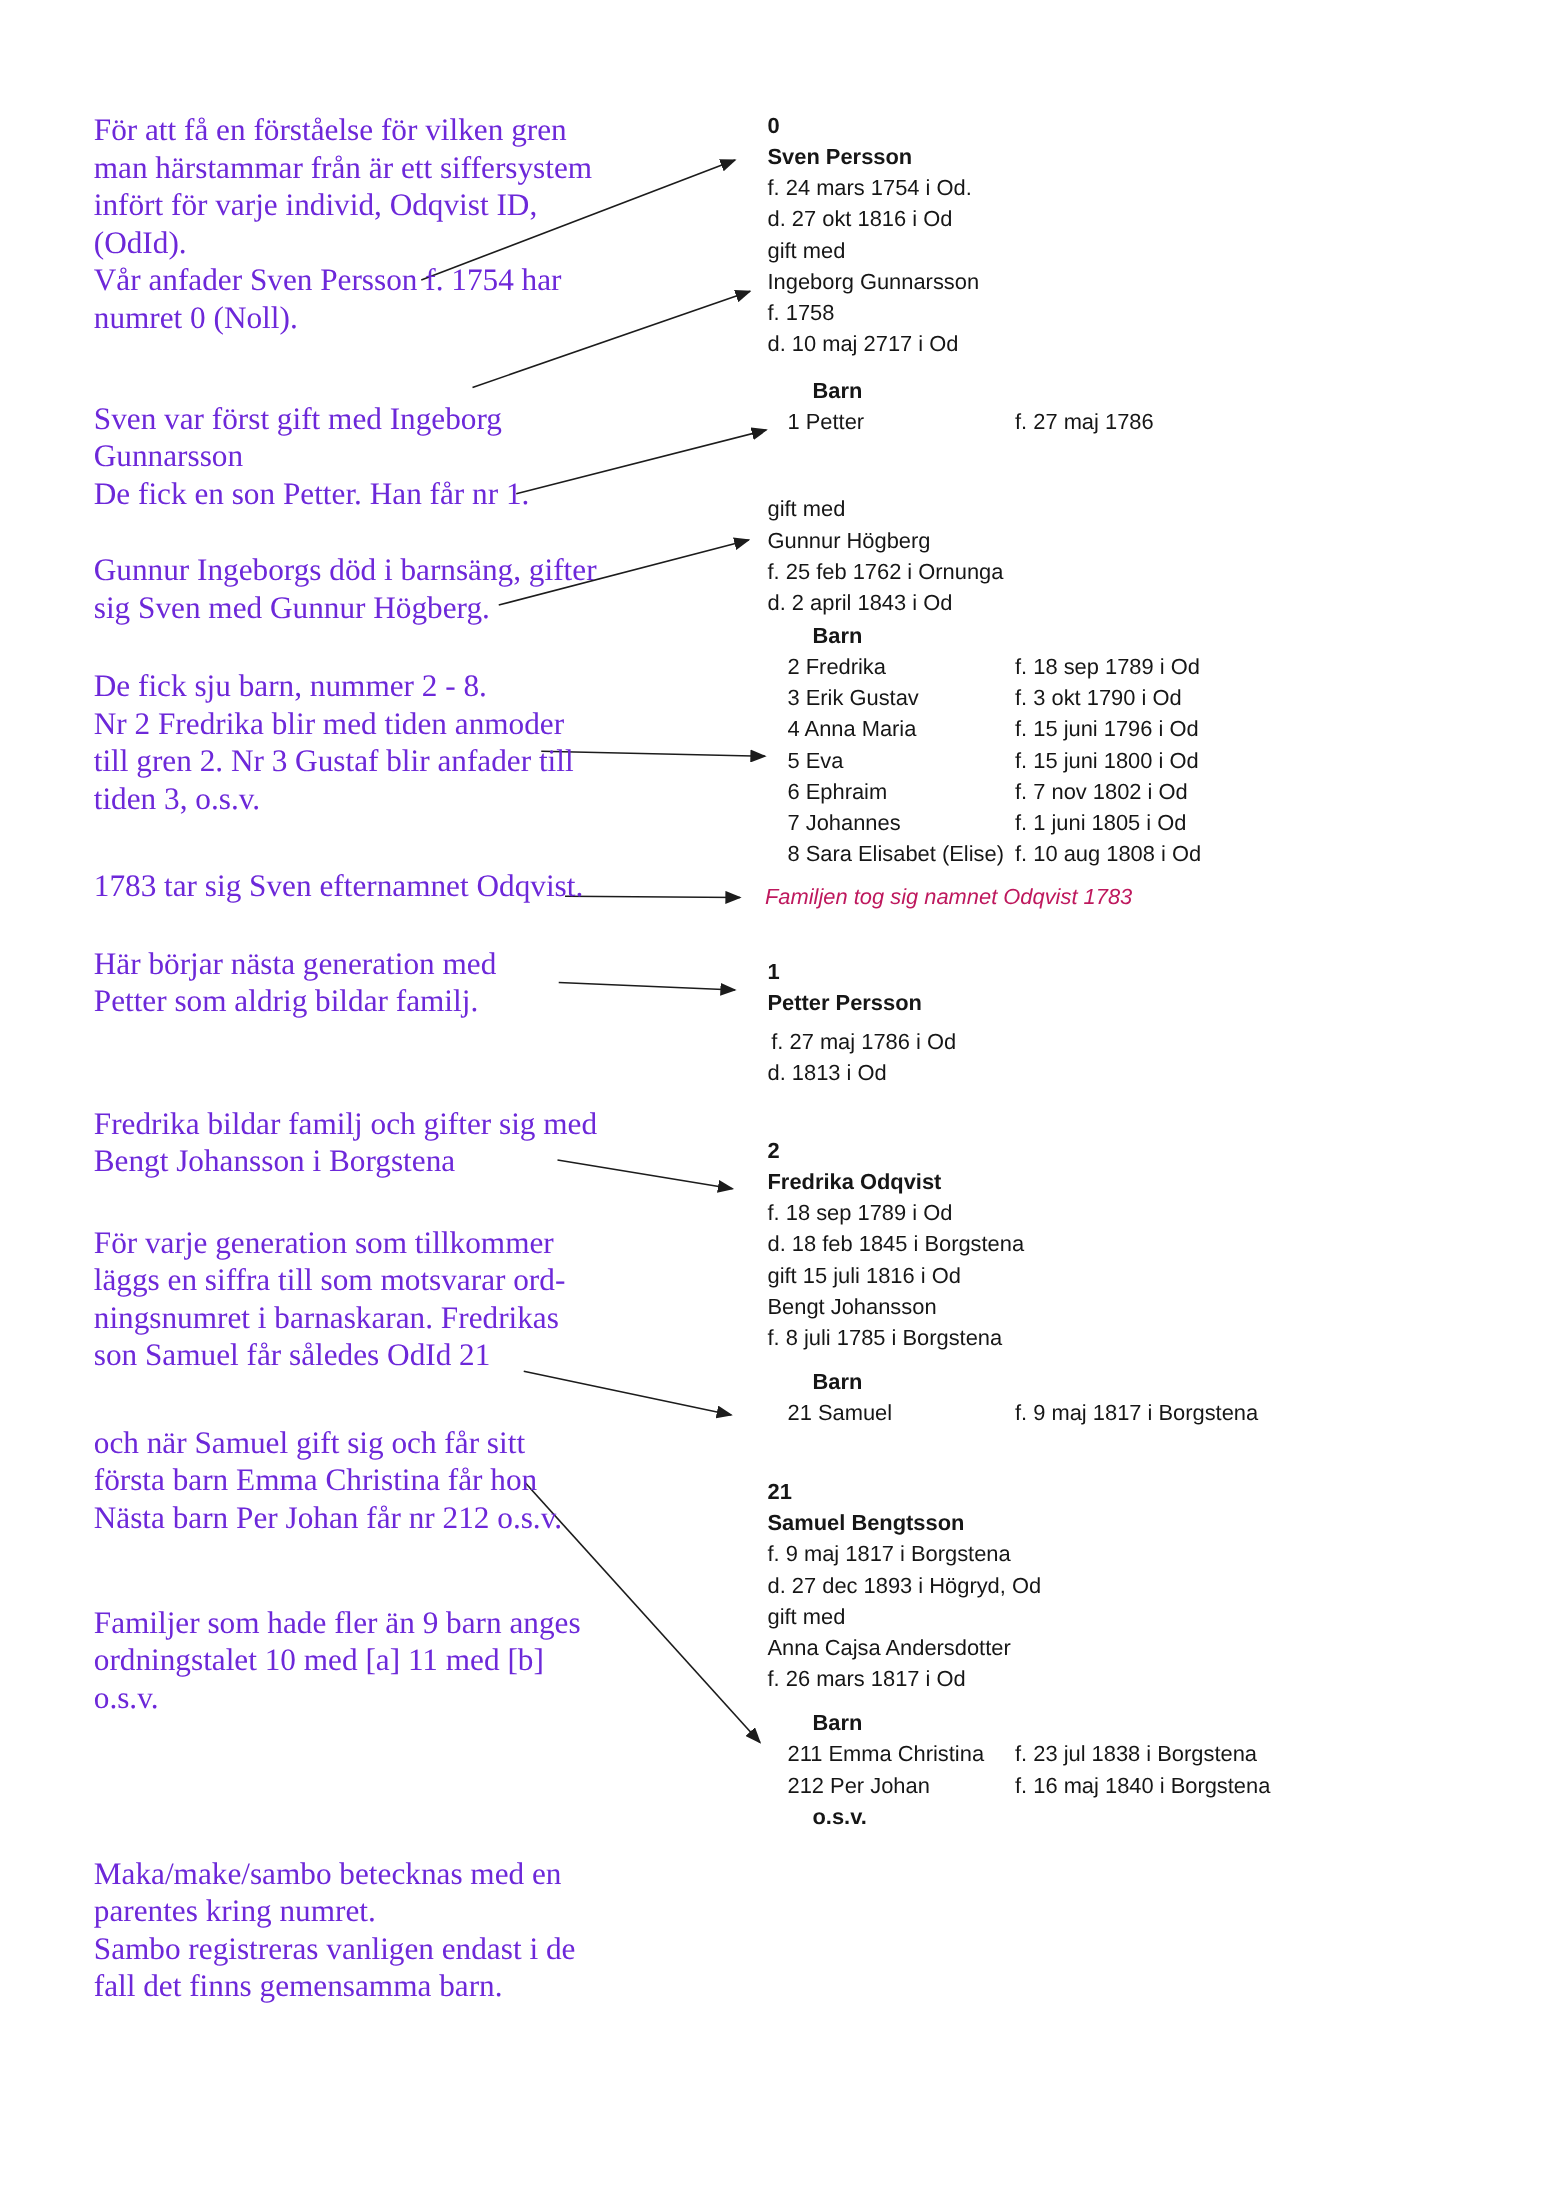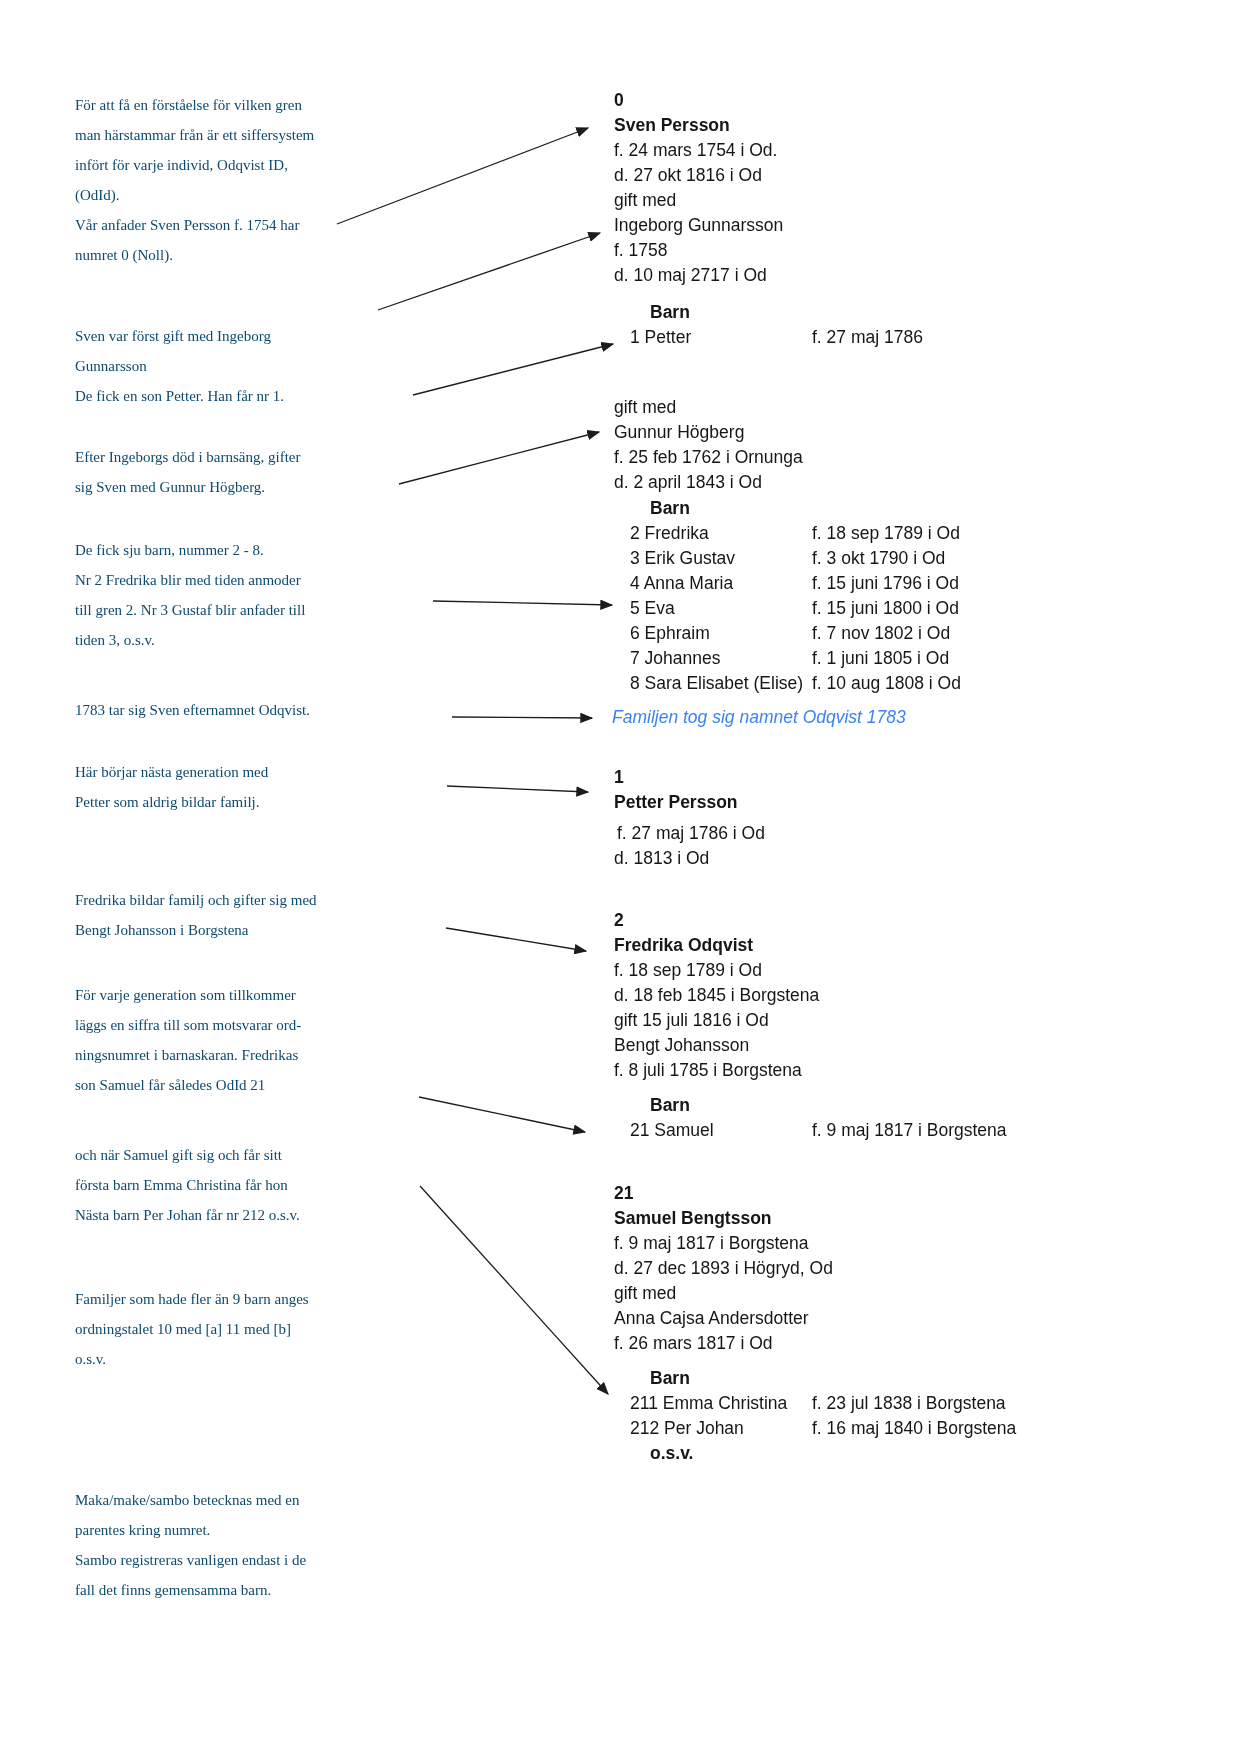--- a/index.html
+++ b/index.html
@@ -1,34 +1,34 @@
 <!DOCTYPE html>
 <html><head>
 <meta charset="utf-8">
 <style>
   html,body{margin:0;padding:0;background:#ffffff;}
   .page{position:relative;width:1240px;height:1754px;background:#ffffff;overflow:hidden;
         color:#1a1a1a;}
   
   .para{position:absolute;left:75px;width:420px;
-        font-family:"Liberation Serif",serif;font-size:15px;line-height:30px;
-        color:#0c4a6e;}
+        font-family:"Liberation Serif",serif;font-size:25px;line-height:30px;
+        color:#6d28d9;}
   .para .ln{white-space:nowrap;}
   
   .rblock{position:absolute;left:614px;width:560px;
           font-family:"Liberation Sans",sans-serif;font-size:17.5px;line-height:25px;
           color:#161616;}
   .rb-id,.rb-name{font-weight:bold;}
   .gap6{margin-top:6px;}
   .barn{margin-left:36px;font-weight:bold;}
   .childrow{display:flex;margin-left:16px;}
   .childrow .cname{width:182px;flex:0 0 182px;white-space:nowrap;}
   .childrow .cborn{white-space:nowrap;}
   .note{position:absolute;left:612px;font-family:"Liberation Sans",sans-serif;
-        font-size:17.5px;line-height:25px;font-style:italic;color:#3b82f6;white-space:nowrap;text-align:center;}
+        font-size:17.5px;line-height:25px;font-style:italic;color:#be185d;white-space:nowrap;text-align:center;}
   .arrows{position:absolute;left:0;top:0;width:1240px;height:1754px;pointer-events:none;}
   .arrows line{stroke:#1c1c1c;stroke-width:1.3;}
 </style>
 </head>
 <body>
 
 <div class="page">
 
   <svg class="arrows" width="1240" height="1754" viewBox="0 0 1240 1754">
     <defs>
@@ -56,21 +56,21 @@
       <div class="ln">(OdId).</div>
       <div class="ln">Vår anfader Sven Persson f. 1754 har</div>
       <div class="ln">numret 0 (Noll).</div>
     </div>
     <div class="para" style="top:321px">
       <div class="ln">Sven var först gift med Ingeborg</div>
       <div class="ln">Gunnarsson</div>
       <div class="ln">De fick en son Petter. Han får nr 1.</div>
     </div>
     <div class="para" style="top:442px">
-      <div class="ln">Efter Ingeborgs död i barnsäng, gifter</div>
+      <div class="ln">Gunnur Ingeborgs död i barnsäng, gifter</div>
       <div class="ln">sig Sven med Gunnur Högberg.</div>
     </div>
     <div class="para" style="top:535px">
       <div class="ln">De fick sju barn, nummer 2 - 8.</div>
       <div class="ln">Nr 2 Fredrika blir med tiden anmoder</div>
       <div class="ln">till gren 2. Nr 3 Gustaf blir anfader till</div>
       <div class="ln">tiden 3, o.s.v.</div>
     </div>
     <div class="para" style="top:695px">
       <div class="ln">1783 tar sig Sven efternamnet Odqvist.</div>

